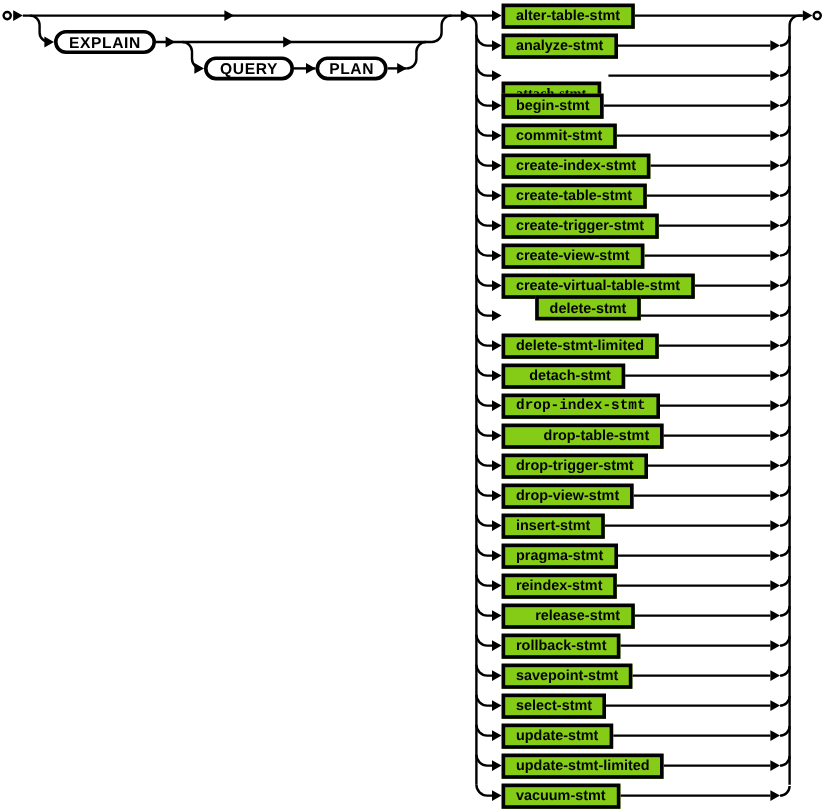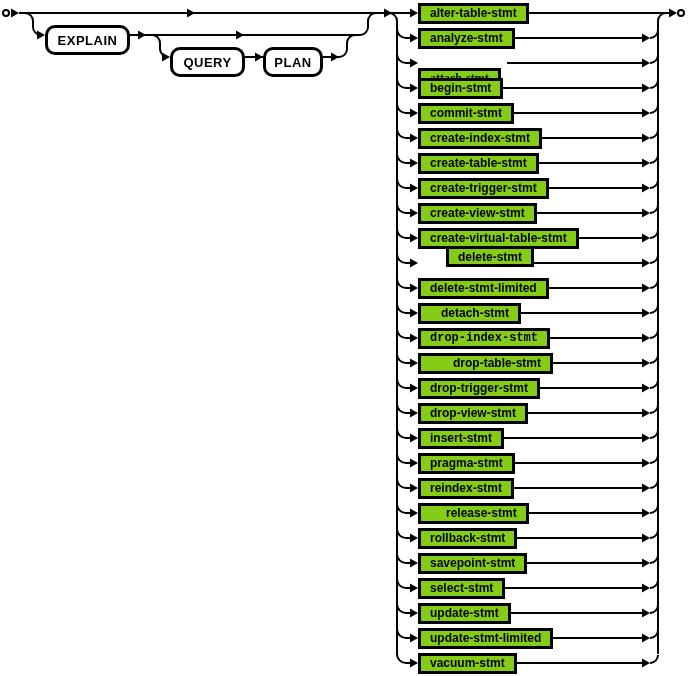--- a/index.html
+++ b/index.html
@@ -2,21 +2,21 @@
 <html><head>
 <meta charset="utf-8">
 <style>
   html,body{margin:0;padding:0;background:#ffffff;}
   .stage{position:relative;width:688px;height:676px;background:#ffffff;overflow:hidden;
          font-family:"Liberation Sans",sans-serif;}
   .stage svg{position:absolute;left:0;top:0;}
   svg path.wire{stroke:#000;stroke-width:2;fill:none;}
   svg path.ah{fill:#000;stroke:none;}
   svg circle.term{fill:#fff;stroke:#000;stroke-width:2;}
-  .pill{position:absolute;height:30px;box-sizing:border-box;border:3px solid #000;
+  .pill{position:absolute;height:20px;box-sizing:border-box;border:3px solid #000;
         border-radius:10px;background:#fff;display:flex;align-items:center;justify-content:center;
         font:bold 13px "Liberation Sans",sans-serif;letter-spacing:.5px;color:#000;white-space:nowrap;}
   .node{position:absolute;left:418px;height:21px;box-sizing:border-box;border:3px solid #000;
         background:#84cc16;display:flex;align-items:center;justify-content:center;padding:0 9px;
         font:bold 12px "Liberation Sans",sans-serif;color:#000;white-space:nowrap;cursor:pointer;
         text-decoration:none;}
 </style>
 </head>
 <body>
 

